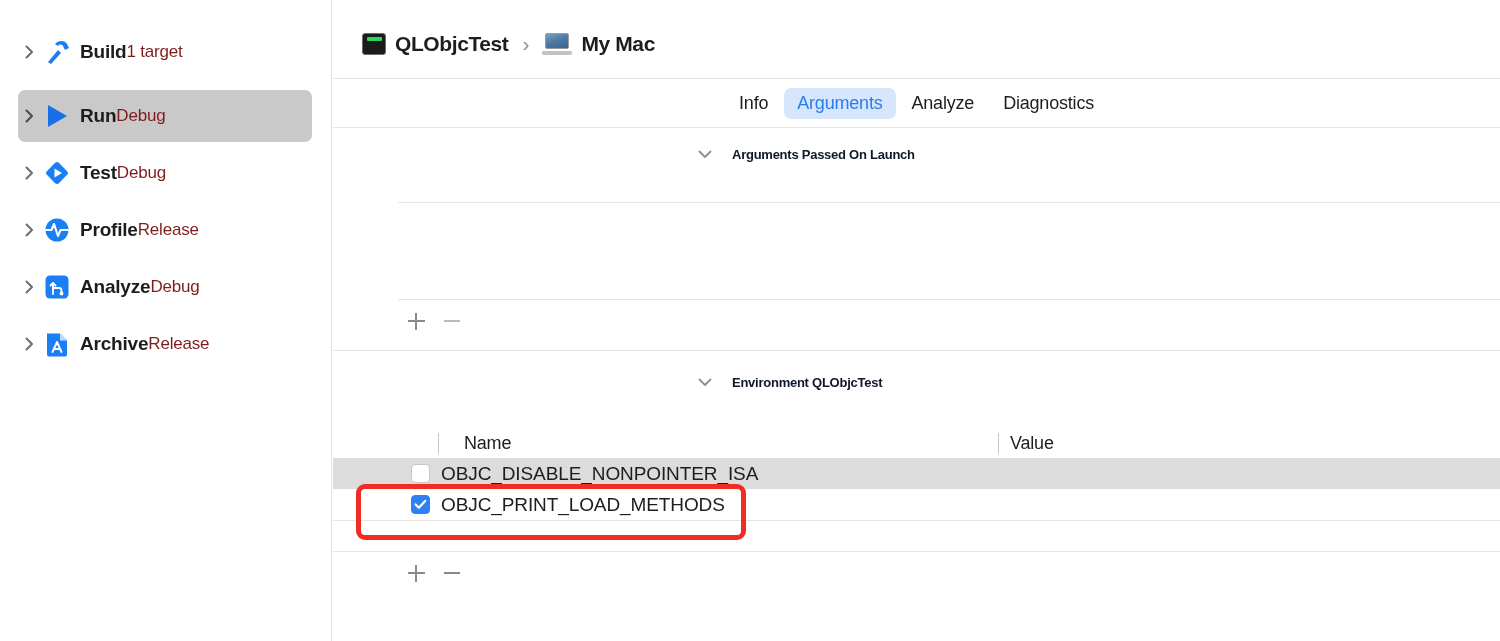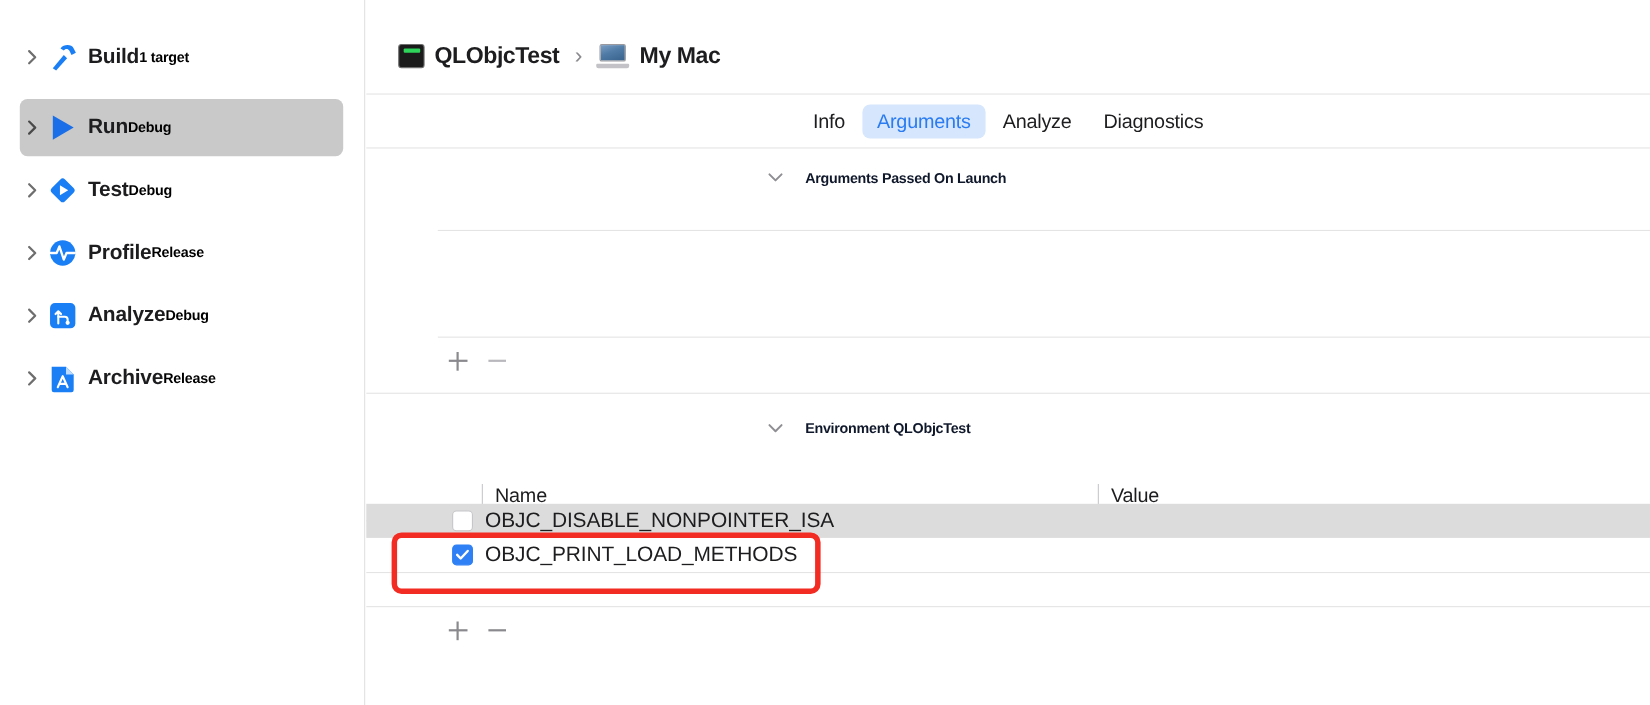--- a/index.html
+++ b/index.html
@@ -36,27 +36,27 @@
     width: 34px; flex: 0 0 34px; height: 34px;
     display: flex; align-items: center; justify-content: center;
     margin-right: 6px;
   }
   .scheme-text { display: flex; justify-content: center; }
   .scheme-title {
     font-size: 19px; font-weight: bold; color: #1d1d1f;
     line-height: 22px; letter-spacing: -0.2px;
   }
   .scheme-sub {
-    font-size: 13px; font-weight: bold; color: #000000;
+    font-size: 17px; font-weight: normal; color: #7f1d1d;
     line-height: 21px; letter-spacing: -0.2px;
   }
 
   
   #content {
-    position: absolute; left: 333px; top: 16px;
+    position: absolute; left: 333px; top: 9px;
     width: 1167px; height: 529px;
     background: #ffffff;
   }
 
   
   #breadcrumb {
     position: absolute; left: 0; top: 0; right: 0; height: 69px;
     display: flex; align-items: center;
     padding-left: 29px;
   }
@@ -341,21 +341,21 @@
 
     <div class="section-header" style="top:366px;">
       <span class="section-chevron">
         <svg width="14" height="9" viewBox="0 0 14 9">
             <path d="M1.5 1.5 L7 7 L12.5 1.5" fill="none" stroke="#8e8e93" stroke-width="1.8" stroke-linecap="round" stroke-linejoin="round"></path>
           </svg>
       </span>
       <span class="section-title">Environment QLObjcTest</span>
     </div>
 
-    <div class="tbl-header" style="left:105px; top:424px;">
+    <div class="tbl-header" style="left:105px; top:424px;gap:14px;">
       <span class="col-rule"></span>
       <span>Name</span>
     </div>
     <div class="tbl-header" style="left:665px; top:424px;">
       <span class="col-rule"></span>
       <span>Value</span>
     </div>
     <div class="hsep" style="top:457px;"></div>
   </div>
 

